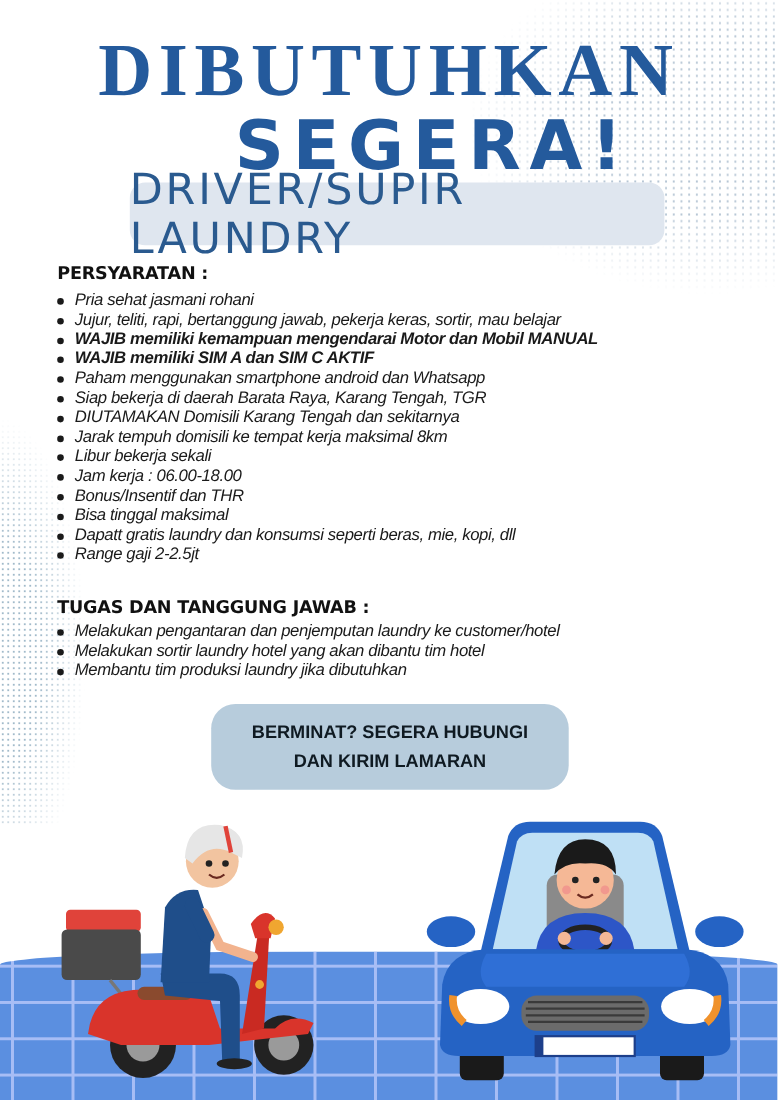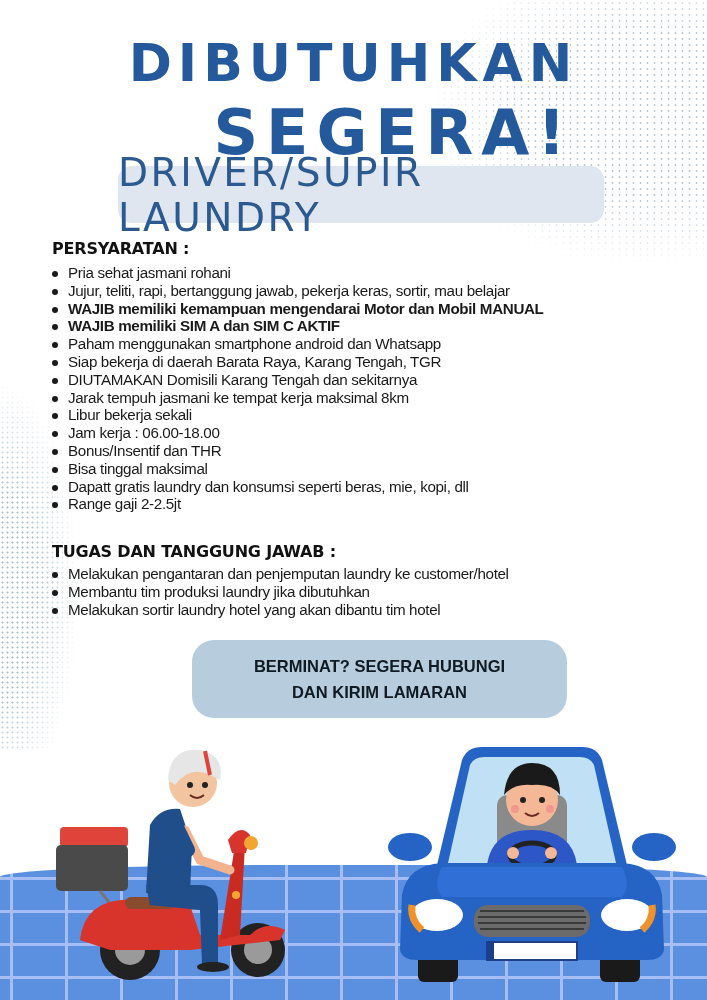--- a/index.html
+++ b/index.html
@@ -16,44 +16,44 @@
   .dots-left { left: 0; top: 230px; width: 110px; height: 520px;
     background-image: radial-gradient(circle, #8aa9bd 0.8px, transparent 1.2px);
     background-size: 5px 5px;
     -webkit-mask-image: radial-gradient(ellipse 95% 55% at 0% 70%, #000 35%, transparent 75%);
             mask-image: radial-gradient(ellipse 95% 55% at 0% 70%, #000 35%, transparent 75%);
     opacity: .8; }
 
   .title { position: absolute; left: 0; width: 707px; text-align: center;
     font-family: "DejaVu Sans", sans-serif; font-weight: bold; color: #245a9c;
     letter-spacing: 6px; }
-  .title-1 { top: 18px; font-size: 52px; line-height: 90px; }
+  .title-1 { top: 18px; font-size: 68px; line-height: 90px; font-family: Liberation Serif, serif; }
   .title-2 { top: 98px; font-size: 62px; line-height: 70px; letter-spacing: 8px; margin-left: 40px; }
 
   .role-pill { position: absolute; left: 118px; top: 166px; width: 486px; height: 57px;
     background: #dfe6ef; border-radius: 14px; display: flex; align-items: center;
     justify-content: center; color: #2a5a8f; font-size: 39px; letter-spacing: 2.5px;
     font-family: "DejaVu Sans", sans-serif; }
 
   .section-title { position: absolute; left: 52px; font-weight: bold; font-size: 16px;
     color: #111; letter-spacing: -0.2px; }
   .req-title { top: 239px; }
   .task-title { top: 542px; }
 
-  ul.list { position: absolute; left: 50px; list-style: none; }
+  ul.list { position: absolute; left: 50px; list-style: none; font-style: italic; }
   ul.list li { position: relative; padding-left: 18px; font-size: 14px; line-height: 17.8px;
     color: #1a1a1a; white-space: nowrap; letter-spacing: -0.35px;
     font-family: "Liberation Sans", sans-serif; font-size: 15.2px; }
   ul.list li::before { content: ""; position: absolute; left: 2px; top: 7px; width: 6px; height: 6px;
     background: #1a1a1a; border-radius: 50%; }
   ul.list li.bold { font-weight: bold; }
   .req-list { top: 264px; }
   .task-list { top: 565px; }
 
-  .cta { position: absolute; left: 192px; top: 640px; width: 375px; height: 78px;
+  .cta { position: absolute; left: 192px; top: 640px; width: 325px; height: 78px;
     background: #b7ccdc; border-radius: 22px; display: flex; flex-direction: column;
     align-items: center; justify-content: center; font-weight: bold; font-size: 15px;
     color: #0f1a22; line-height: 26px; font-family: "Liberation Sans", sans-serif;
     font-size: 16.5px; }
 
   .ground { position: absolute; left: 0; top: 865px; width: 707px; height: 135px;
     background-color: #5b8fe0;
     background-image:
       linear-gradient(#a7bdf5 3px, transparent 3px),
       linear-gradient(90deg, #a7bdf5 3px, transparent 3px);
@@ -78,34 +78,34 @@
 
 <div class="section-title req-title">PERSYARATAN :</div>
 <ul class="list req-list">
   <li>Pria sehat jasmani rohani</li>
   <li>Jujur, teliti, rapi, bertanggung jawab, pekerja keras, sortir, mau belajar</li>
   <li class="bold">WAJIB memiliki kemampuan mengendarai Motor dan Mobil MANUAL</li>
   <li class="bold">WAJIB memiliki SIM A dan SIM C AKTIF</li>
   <li>Paham menggunakan smartphone android dan Whatsapp</li>
   <li>Siap bekerja di daerah Barata Raya, Karang Tengah, TGR</li>
   <li>DIUTAMAKAN Domisili Karang Tengah dan sekitarnya</li>
-  <li>Jarak tempuh jasmani ke tempat kerja maksimal 8km</li>
+  <li>Jarak tempuh domisili ke tempat kerja maksimal 8km</li>
   <li>Libur bekerja sekali</li>
   <li>Jam kerja : 06.00-18.00</li>
   <li>Bonus/Insentif dan THR</li>
   <li>Bisa tinggal maksimal</li>
   <li>Dapatt gratis laundry dan konsumsi seperti beras, mie, kopi, dll</li>
   <li>Range gaji 2-2.5jt</li>
 </ul>
 
 <div class="section-title task-title">TUGAS DAN TANGGUNG JAWAB :</div>
 <ul class="list task-list">
   <li>Melakukan pengantaran dan penjemputan laundry ke customer/hotel</li>
+  <li>Melakukan sortir laundry hotel yang akan dibantu tim hotel</li>
   <li>Membantu tim produksi laundry jika dibutuhkan</li>
-  <li>Melakukan sortir laundry hotel yang akan dibantu tim hotel</li>
 </ul>
 
 <div class="cta">
   <span>BERMINAT? SEGERA HUBUNGI</span>
   <span>DAN KIRIM LAMARAN</span>
 </div>
 
 <div class="ground"></div>
 
 <svg class="illus" style="left:50px; top:735px;" width="260" height="250" viewBox="0 0 260 250">

